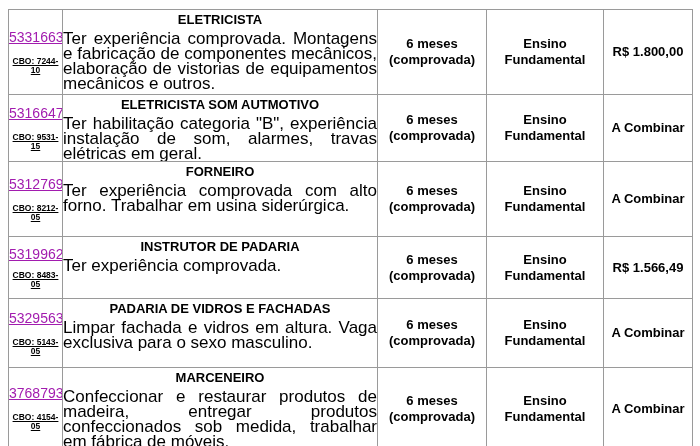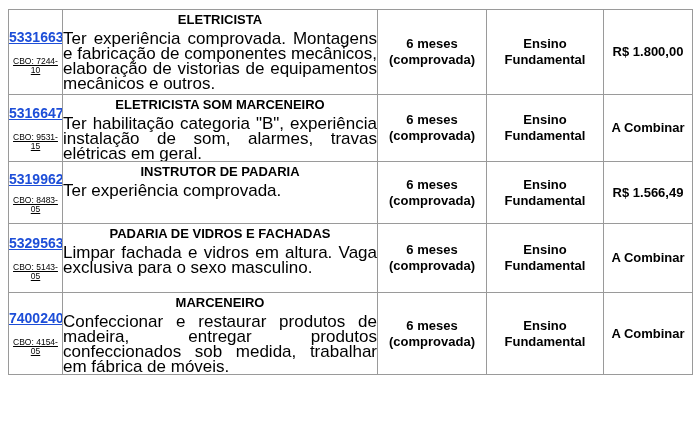--- a/index.html
+++ b/index.html
@@ -25,27 +25,27 @@
   tr.r0{height:85px;}
   tr.r1{height:65px;}
   tr.r2{height:75px;}
   tr.r3{height:62px;}
   tr.r4{height:69px;margin-top:41px;}
   tr.r5{height:80px;}
 
   td.c-id{vertical-align:middle;text-align:center;}
   .jid{
     display:block;
-    font-weight:bold;font-size:14px;line-height:15px;
-    color:#1d4ed8;text-decoration:underline;
+    font-weight:normal;font-size:14px;line-height:15px;
+    color:#a21caf;text-decoration:underline;
     margin:0 0 12px 0;cursor:pointer;
   }
   .cbo{
     display:block;
-    font-weight:normal;font-size:8.5px;line-height:9px;
+    font-weight:bold;font-size:8.5px;line-height:9px;
     color:#000000;text-decoration:underline;
     cursor:pointer;
   }
   tr.r3 .jid{margin-bottom:9px;}
 
   td.c-desc{vertical-align:top;padding:3px 4px 2px 4px;}
   .jtitle{
     text-align:center;
     font-weight:bold;font-size:13px;line-height:16px;
     margin:2px 0 3px 0;
@@ -88,28 +88,41 @@
         <td class="c-edu">Ensino Fundamental</td>
         <td class="c-sal">R$ 1.800,00</td>
       </tr>
 
       <tr class="r1">
         <td class="c-id">
           <a class="jid">5316647</a>
           <a class="cbo">CBO: 9531-15</a>
         </td>
         <td class="c-desc">
-          <div class="jtitle">ELETRICISTA SOM MARCENEIRO</div>
+          <div class="jtitle">ELETRICISTA SOM AUTMOTIVO</div>
           <div class="jdesc">Ter habilitação categoria "B", experiência instalação de som, alarmes, travas elétricas em geral.</div>
         </td>
         <td class="c-exp">6 meses (comprovada)</td>
         <td class="c-edu">Ensino Fundamental</td>
         <td class="c-sal">A Combinar</td>
       </tr>
 
+      <tr class="r2">
+        <td class="c-id">
+          <a class="jid">5312769</a>
+          <a class="cbo">CBO: 8212-05</a>
+        </td>
+        <td class="c-desc">
+          <div class="jtitle">FORNEIRO</div>
+          <div class="jdesc">Ter experiência comprovada com alto forno. Trabalhar em usina siderúrgica.</div>
+        </td>
+        <td class="c-exp">6 meses (comprovada)</td>
+        <td class="c-edu">Ensino Fundamental</td>
+        <td class="c-sal">A Combinar</td>
+      </tr>
 
       <tr class="r3">
         <td class="c-id">
           <a class="jid">5319962</a>
           <a class="cbo">CBO: 8483-05</a>
         </td>
         <td class="c-desc">
           <div class="jtitle">INSTRUTOR DE PADARIA</div>
           <div class="jdesc">Ter experiência comprovada.</div>
         </td>
@@ -127,21 +140,21 @@
           <div class="jtitle">PADARIA DE VIDROS E FACHADAS</div>
           <div class="jdesc">Limpar fachada e vidros em altura. Vaga exclusiva para o sexo masculino.</div>
         </td>
         <td class="c-exp">6 meses (comprovada)</td>
         <td class="c-edu">Ensino Fundamental</td>
         <td class="c-sal">A Combinar</td>
       </tr>
 
       <tr class="r5">
         <td class="c-id">
-          <a class="jid">7400240</a>
+          <a class="jid">3768793</a>
           <a class="cbo">CBO: 4154-05</a>
         </td>
         <td class="c-desc">
           <div class="jtitle">MARCENEIRO</div>
           <div class="jdesc">Confeccionar e restaurar produtos de madeira, entregar produtos confeccionados sob medida, trabalhar em fábrica de móveis.</div>
         </td>
         <td class="c-exp">6 meses (comprovada)</td>
         <td class="c-edu">Ensino Fundamental</td>
         <td class="c-sal">A Combinar</td>
       </tr>

